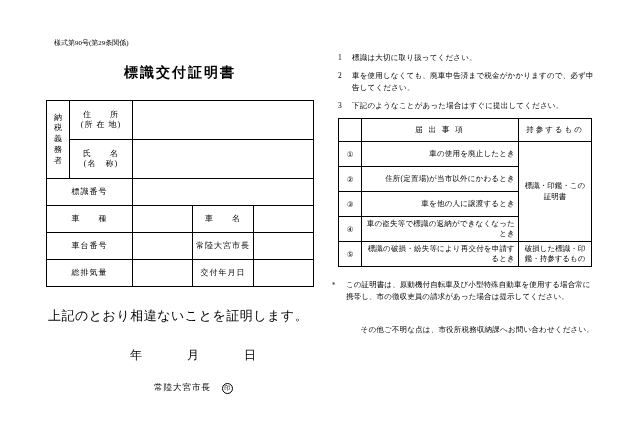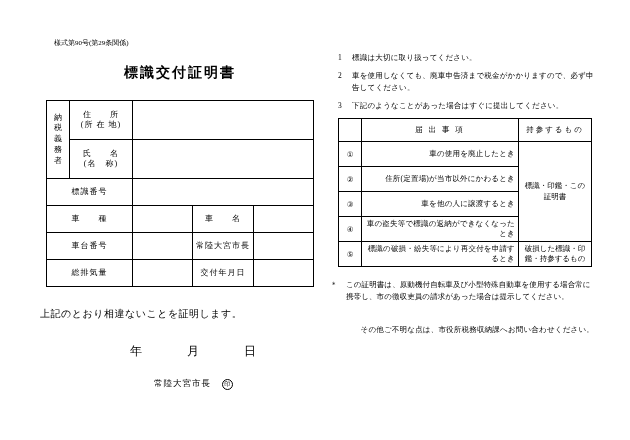--- a/index.html
+++ b/index.html
@@ -68,23 +68,23 @@
     line-height: 1.35;
     letter-spacing: 0px;
   }
   .vert-head span {
     display: block;
   }
   .cell-blank { background: #fff; }
   .h-tall { height: 38px !important; }
 
   .statement {
-    font-size: 10px;
+    font-size: 13px;
     margin-top: 20px;
-    margin-left: 0px;
+    margin-left: 8px;
     letter-spacing: 0.5px;
   }
   .date-line {
     font-size: 12px;
     margin-top: 22px;
     margin-left: 90px;
     letter-spacing: 1px;
   }
   .date-line .gap1 { display: inline-block; width: 36px; }
   .date-line .gap2 { display: inline-block; width: 36px; }

